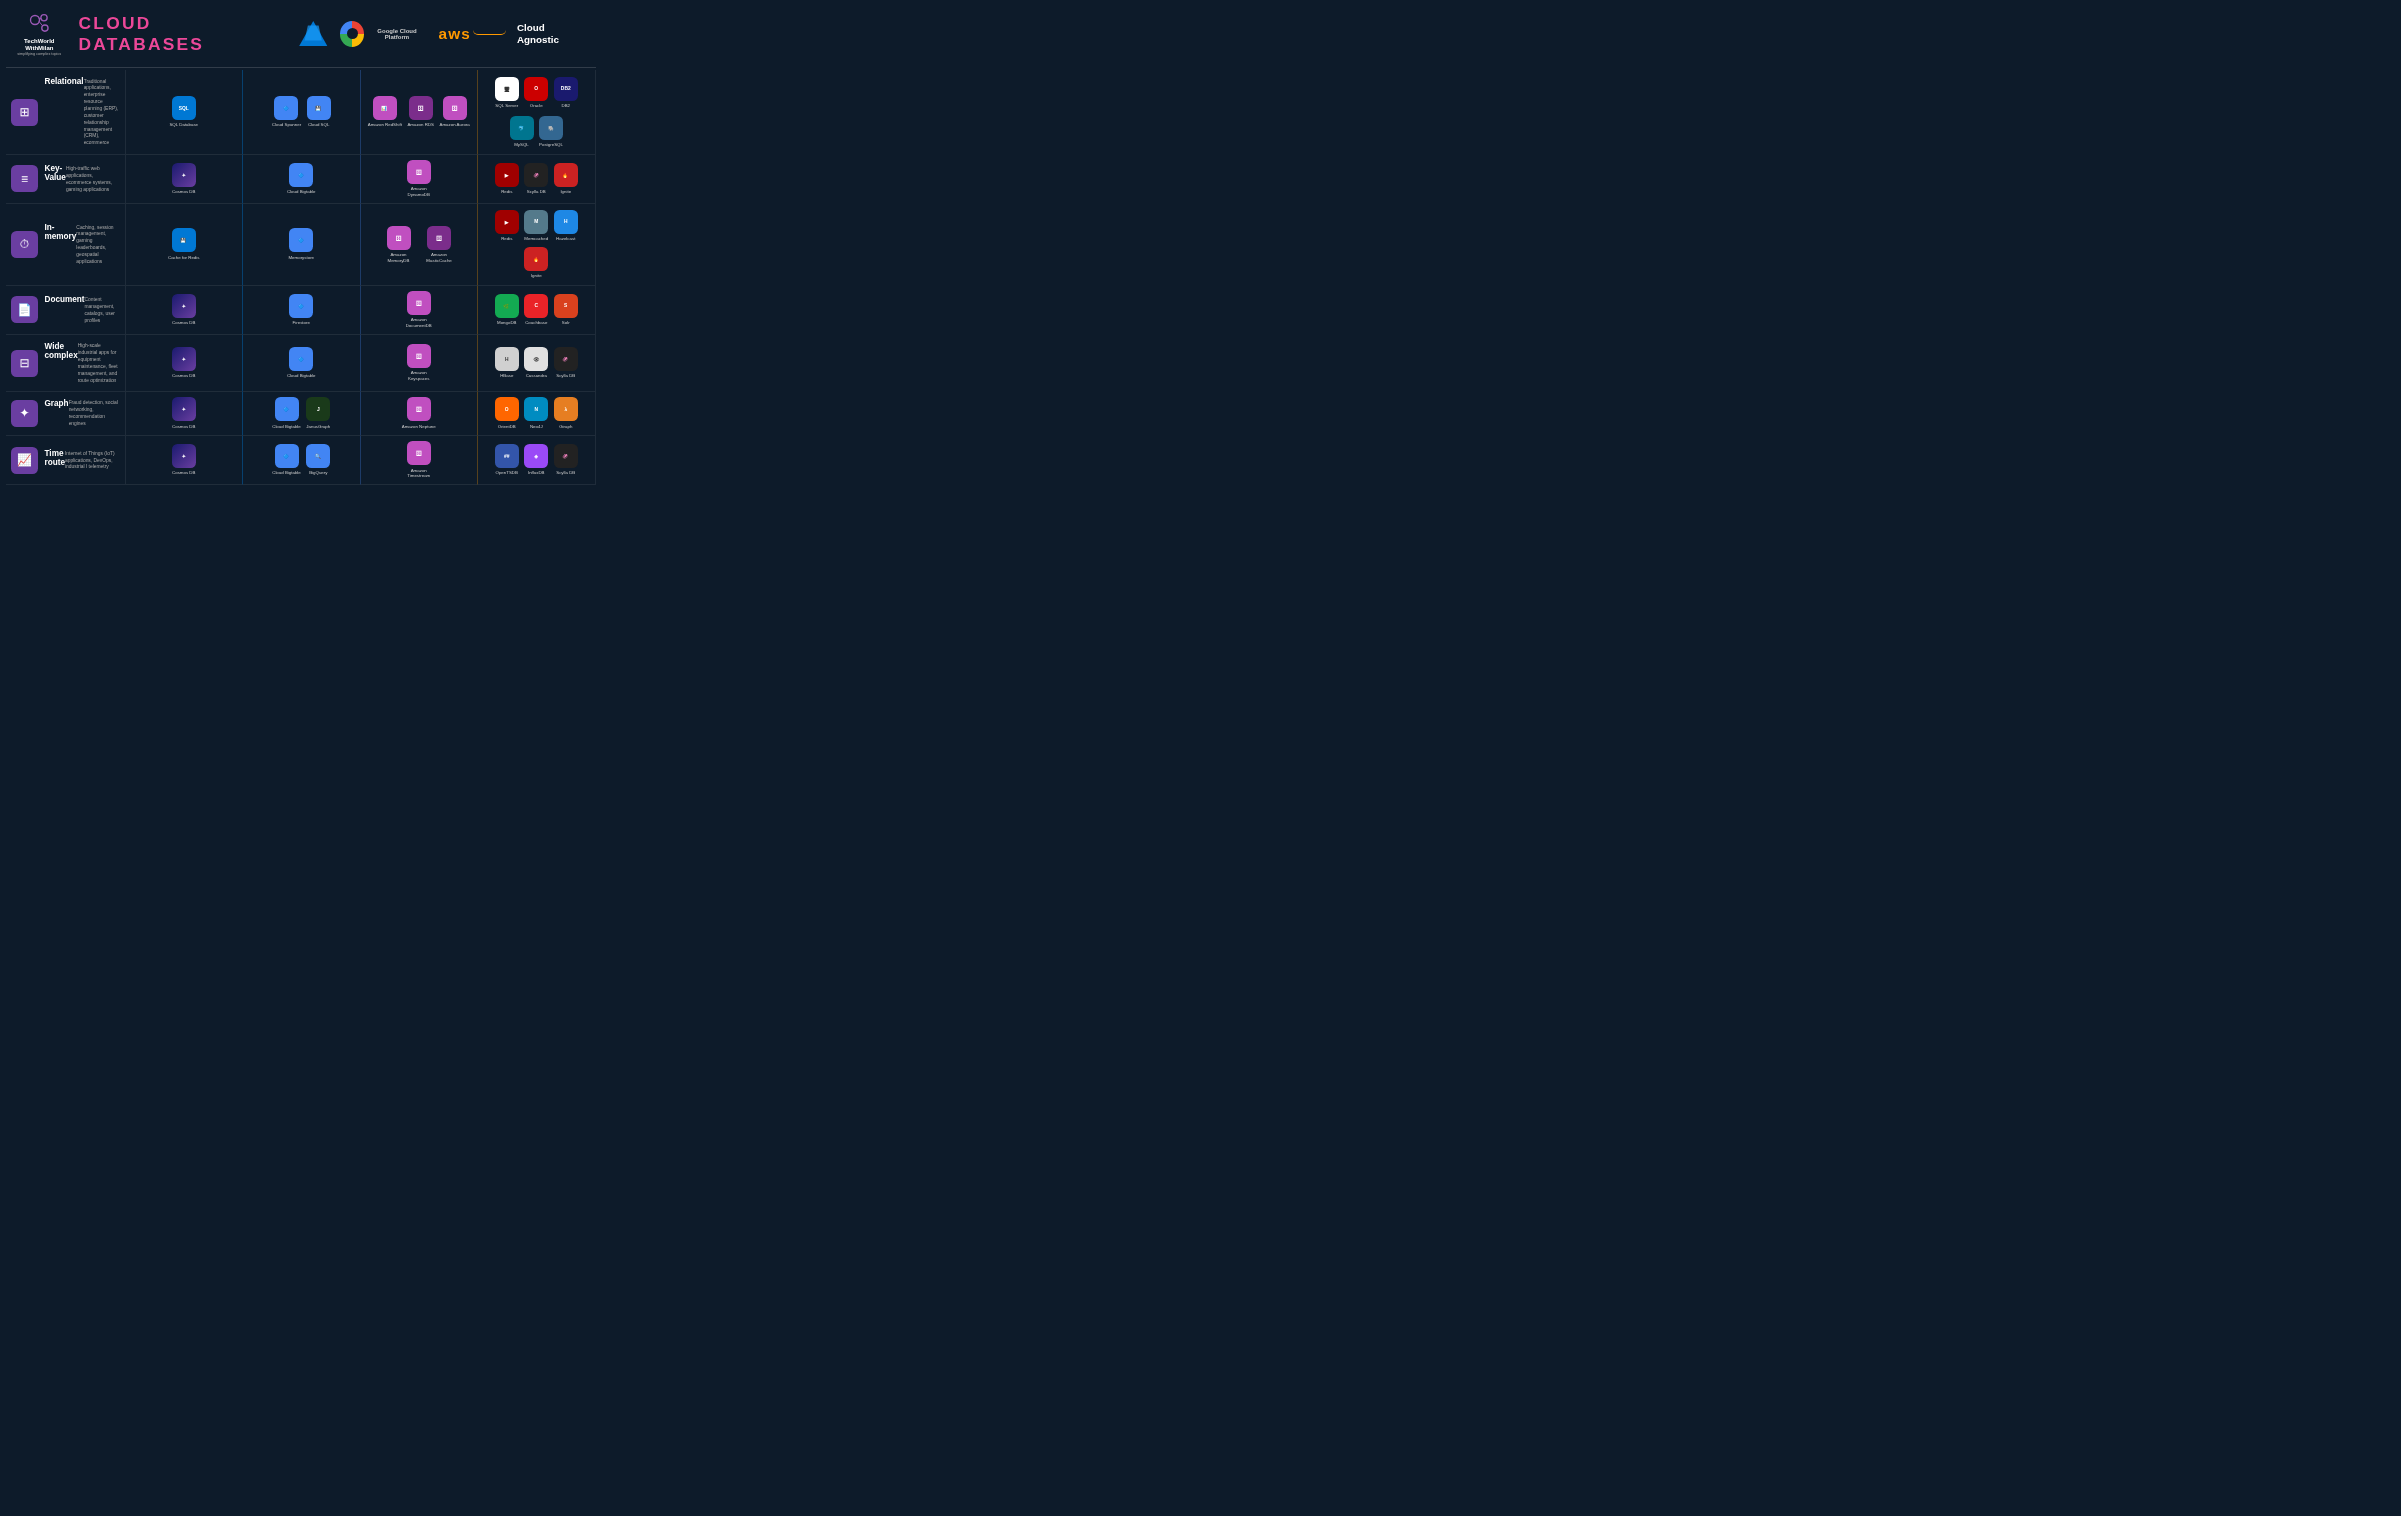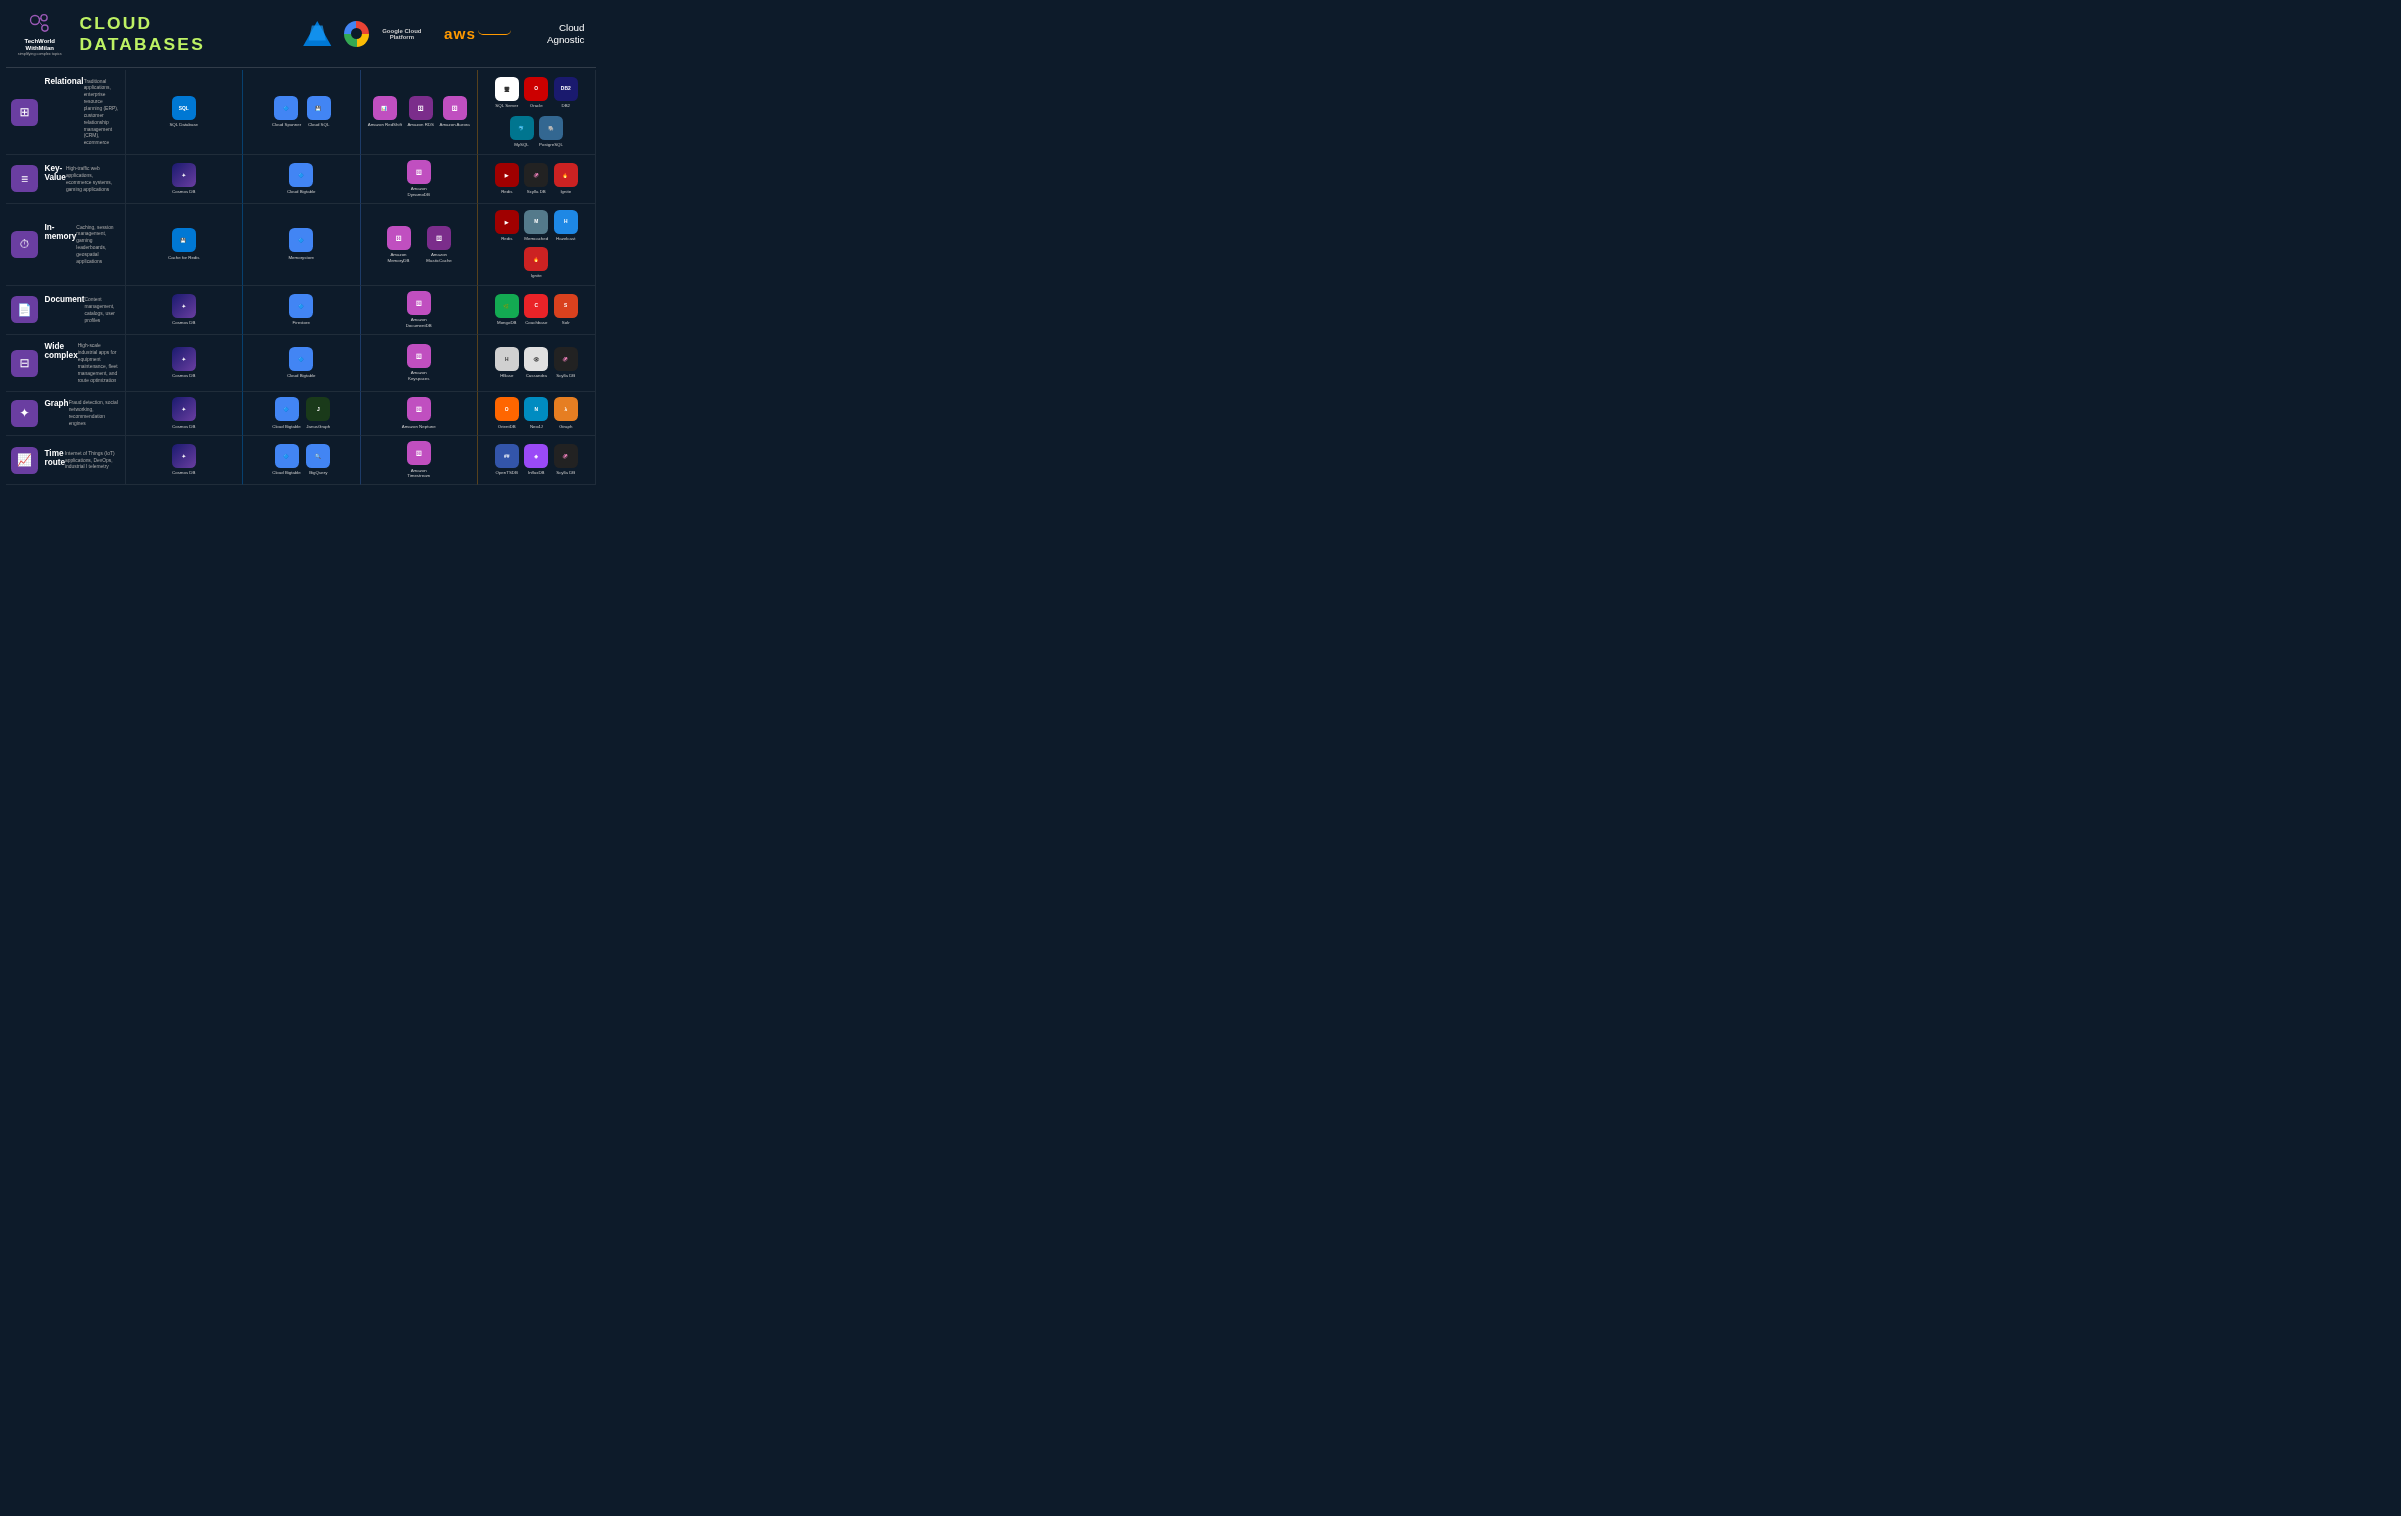--- a/index.html
+++ b/index.html
@@ -42,21 +42,21 @@
     }
     .logo-subtitle {
       font-size: 3.8px;
       color: #aaa;
       text-align: center;
     }
     .main-title {
       font-size: 17.4px;
       font-weight: 900;
       letter-spacing: 2.2px;
-      color: #bef264;
+      color: #ec4899;
       text-transform: uppercase;
       margin-right: 16.4px;
     }
     .cloud-logo-item {
       display: flex;
       flex-direction: row;
       align-items: center;
       gap: 2.2px;
     }
     .cloud-logo-label {
@@ -223,21 +223,21 @@
       </div>
       <div class="cloud-logo-label">Google Cloud Platform</div>
     </div>
 
     <div class="cloud-logo-item">
       <div class="aws-text">aws</div>
       <div class="aws-smile"></div>
     </div>
 
     <div class="cloud-logo-item">
-      <div style="font-size:9.8px; font-weight:400; text-align:right; line-height:1.2; color:#fff;">Cloud
+      <div style="font-size:9.8px; font-weight:700; text-align:left; line-height:1.2; color:#fff;">Cloud
 Agnostic</div>
     </div>
   </div>
 
   <div class="divider-h"></div>
 
   <div class="grid-container" id="main-grid">
   <div class="cat-info">
         <div class="cat-icon-box">⊞</div>
         <div class="cat-text">

